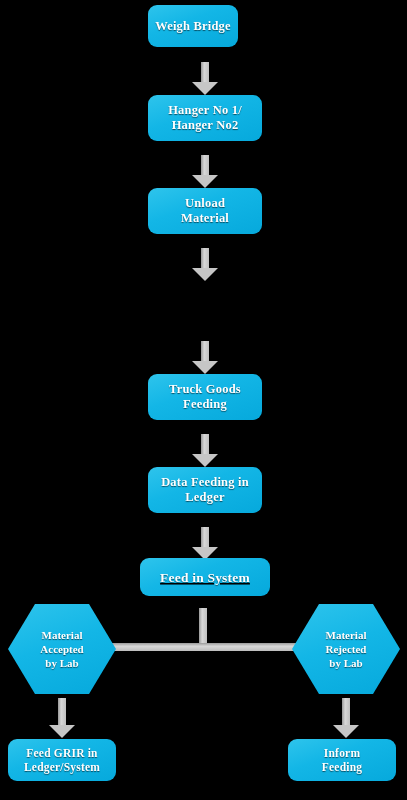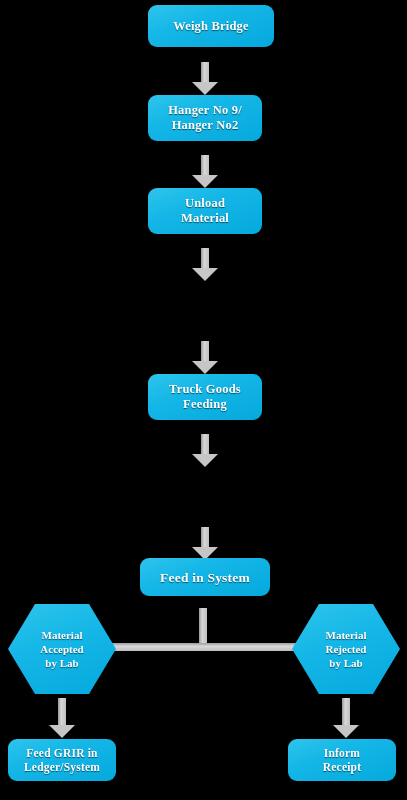--- a/index.html
+++ b/index.html
@@ -153,34 +153,34 @@
     position: absolute;
     width: 8px;
     background: linear-gradient(90deg, #9a9a9a 0%, #d8d8d8 40%, #c0c0c0 100%);
   }
 </style>
 </head>
 <body>
 
 <div id="canvas">
 
-  <div class="node" style="left:148px; top:5px; width:126px; height:42px;">
+  <div class="node" style="left:148px; top:5px; width:90px; height:42px;">
     <div class="slab2"></div>
     <div class="face"></div>
     <div class="label">Weigh Bridge</div>
   </div>
   <div class="arrow-down" style="left:192px; top:62px; height:33px;">
     <div class="shaft" style="height:21px;"></div>
     <div class="head" style="top:20px;"></div>
   </div>
 
   <div class="node" style="left:148px; top:95px; width:114px; height:46px;">
     <div class="slab2"></div>
     <div class="face"></div>
-    <div class="label">Hanger No 9/
+    <div class="label">Hanger No 1/
 Hanger No2</div>
   </div>
   <div class="arrow-down" style="left:192px; top:155px; height:33px;">
     <div class="shaft" style="height:21px;"></div>
     <div class="head" style="top:20px;"></div>
   </div>
 
   <div class="node" style="left:148px; top:188px; width:114px; height:46px;border-radius:17px;">
     <div class="slab2"></div>
     <div class="face"></div>
@@ -201,26 +201,32 @@
     <div class="slab2"></div>
     <div class="face"></div>
     <div class="label">Truck Goods
 Feeding</div>
   </div>
   <div class="arrow-down" style="left:192px; top:434px; height:33px;">
     <div class="shaft" style="height:21px;"></div>
     <div class="head" style="top:20px;"></div>
   </div>
 
+  <div class="node" style="left:148px; top:467px; width:114px; height:46px;">
+    <div class="slab2"></div>
+    <div class="face"></div>
+    <div class="label">Data Feeding in
+Ledger</div>
+  </div>
   <div class="arrow-down" style="left:192px; top:527px; height:33px;">
     <div class="shaft" style="height:21px;"></div>
     <div class="head" style="top:20px;"></div>
   </div>
 
-  <div class="node" style="left:140px; top:558px; width:130px; height:38px;">
+  <div class="node" style="left:140px; top:558px; width:130px; height:38px;text-decoration:underline;">
     <div class="slab2"></div>
     <div class="face"></div>
     <div class="label" style="font-size:13.5px;">Feed in System</div>
   </div>
 
   <div class="stem" style="left:199px; top:608px; height:40px;"></div>
 
   <div class="arrow-h" style="left:85px; top:634px; width:237px;">
     <div class="hshaft" style="left:14px; right:14px; width:209px;"></div>
     <div class="head-left"></div>
@@ -255,16 +261,16 @@
     <div class="slab2"></div>
     <div class="face"></div>
     <div class="label" style="font-size:11.5px; line-height:14px;">Feed  GRIR in
 Ledger/System</div>
   </div>
 
   <div class="node" style="left:288px; top:739px; width:108px; height:42px;">
     <div class="slab2"></div>
     <div class="face"></div>
     <div class="label" style="font-size:11.5px; line-height:14px;">Inform
-Receipt</div>
+Feeding</div>
   </div>
 
 </div>
 
 </body></html>

